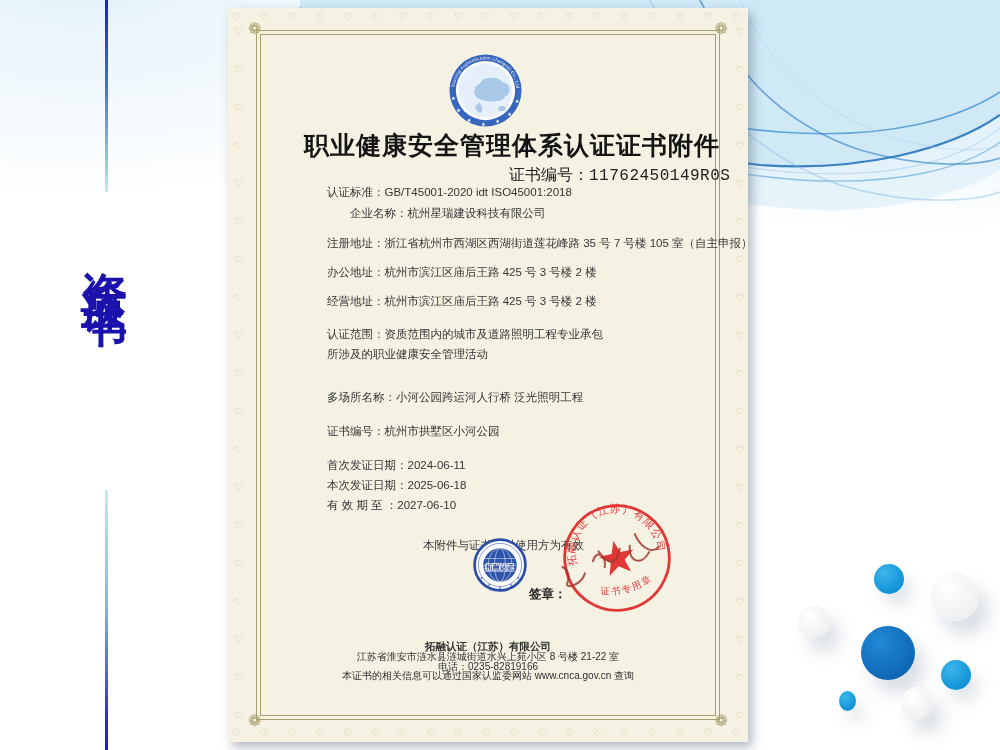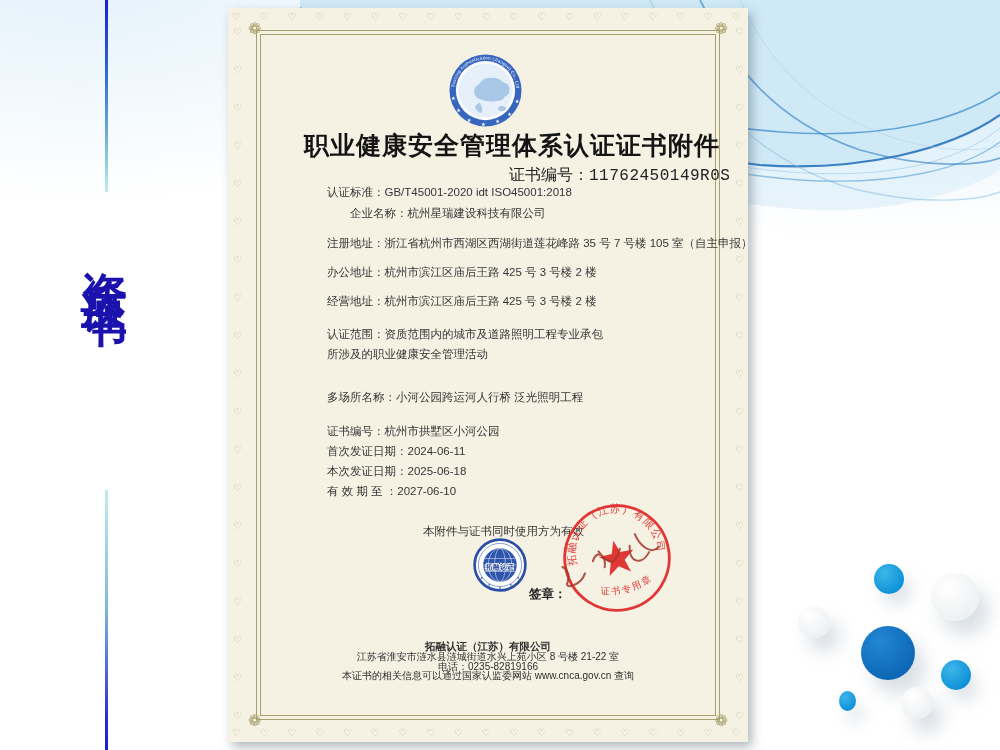--- a/index.html
+++ b/index.html
@@ -50,21 +50,21 @@
 
   .logo{position:absolute;left:220px;top:45px;width:75px;height:75px;}
   .cert-title{position:absolute;left:0;right:0;top:121px;text-align:center;
     font-family:"Liberation Serif",serif;font-weight:bold;font-size:25px;color:#141414;letter-spacing:1px;padding-left:48px;}
   .certno{position:absolute;left:281px;top:157px;font-size:16px;color:#222;}
   .certno .num{font-family:"Liberation Mono",monospace;letter-spacing:.5px;}
 
   .body{position:absolute;left:99px;top:174px;width:404px;font-size:11.5px;color:#353535;line-height:20px;}
   .body div{white-space:nowrap;}
   .m1{margin-top:1px;margin-left:23px;}.m2{margin-top:10px;}.m3{margin-top:9px;}.m4{margin-top:9px;}
-  .m5{margin-top:13px;}.m7{margin-top:23px;}.m8{margin-top:14px;}.m9{}
+  .m5{margin-top:13px;}.m7{margin-top:23px;}.m8{margin-top:14px;}.m9{margin-top:14px;}
   .m12{margin-top:20px;padding-left:96px;}
 
   .blue-seal{position:absolute;left:245px;top:530px;width:54px;height:54px;}
   .seal-label{position:absolute;left:301px;top:578px;font-size:12.5px;font-weight:bold;color:#222;text-align:right;}
   .red-stamp{position:absolute;left:333px;top:494px;width:112px;height:112px;transform:rotate(-12deg);opacity:.93;}
 
   .footer{position:absolute;left:0;right:0;top:633px;text-align:center;color:#2e2e2e;}
   .footer .f1{font-size:10.5px;font-weight:bold;line-height:11px;}
   .footer .fs{font-size:10px;line-height:9.5px;}
 </style>

